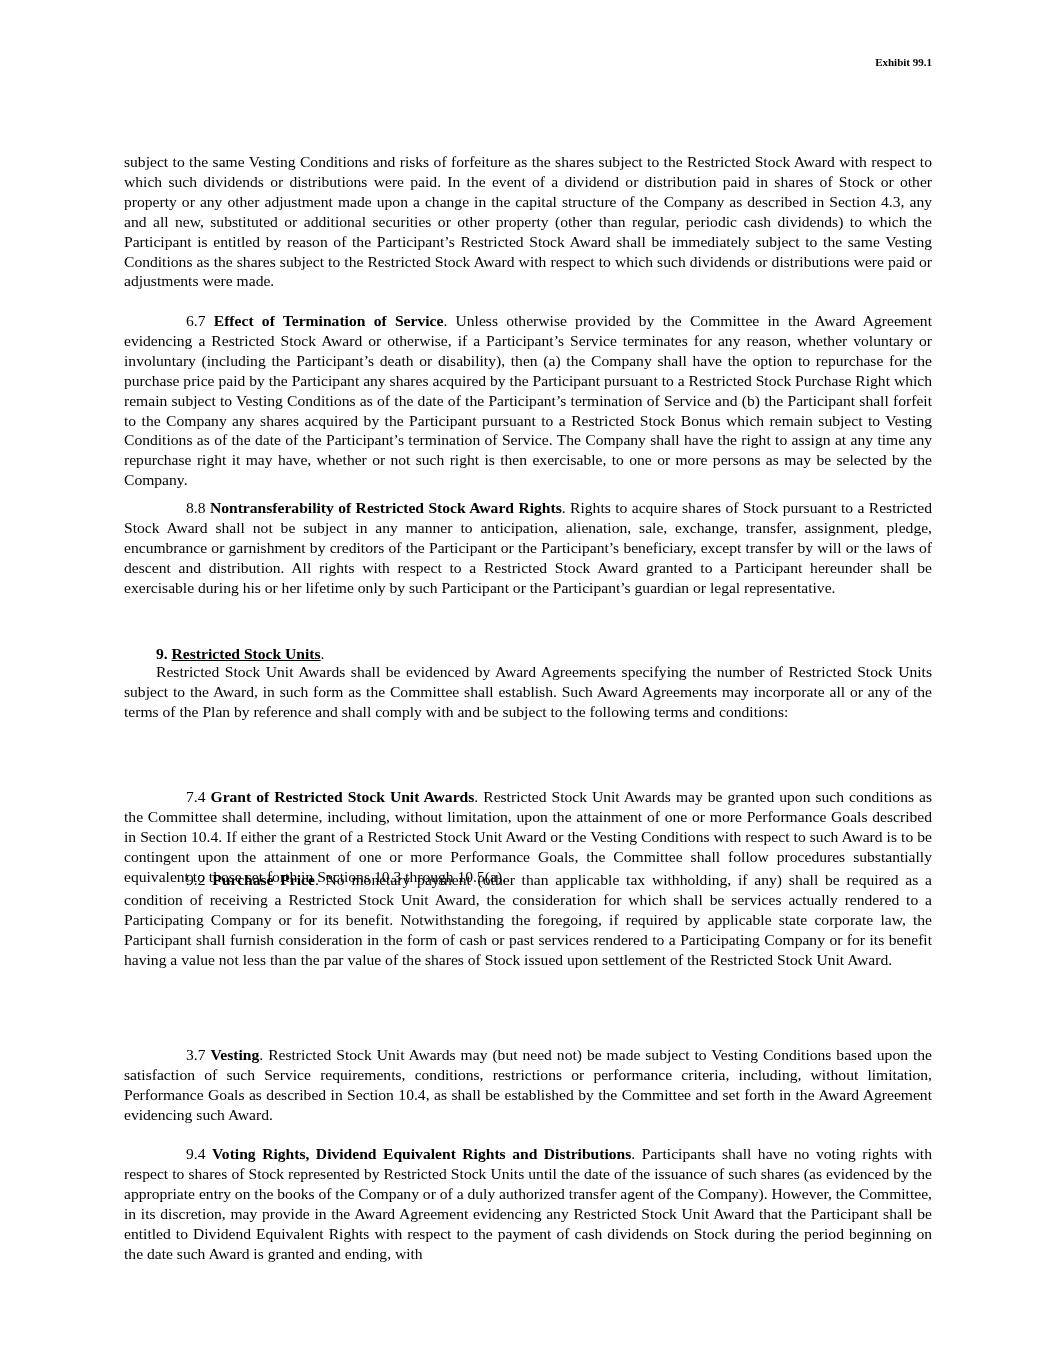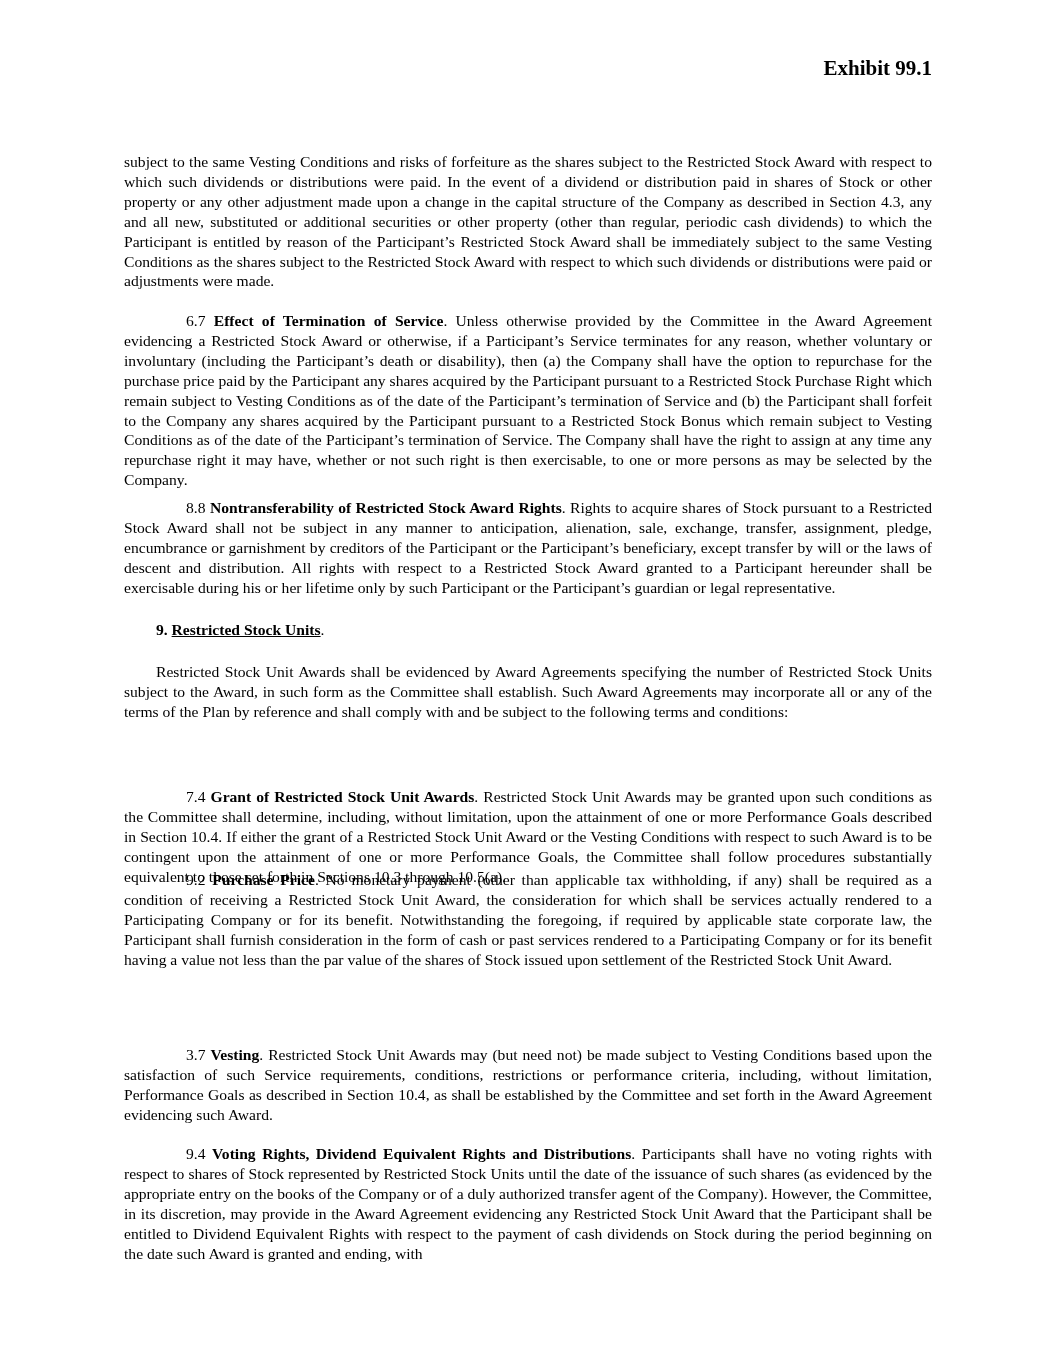--- a/index.html
+++ b/index.html
@@ -18,43 +18,44 @@
       line-height: 19.9px;
     }
     .page {
       position: absolute;
       left: 124px;
       top: 0;
       width: 808px;
     }
     .exhibit {
       position: absolute;
-      top: 58px;
+      top: 52px;
       right: 0;
       font-weight: bold;
-      font-size: 21px;
+      font-size: 11px;
       line-height: 20px;
     }
     p {
       margin: 0;
       text-align: justify;
       hyphens: none;
     }
     .para {
       position: absolute;
       left: 0;
       width: 808px;
       margin-top: 28px;
     }
     .indent-2 { text-indent: 62px; }
     .indent-1 { text-indent: 32px; }
     .heading {
       position: absolute;
       left: 32px;
       font-weight: bold;
+      margin-top: 24px;
     }
     .heading .title {
       text-decoration: underline;
     }
     .heading .dot {
       font-weight: normal;
     }
     b { font-weight: bold; }
   </style>
 </head>

